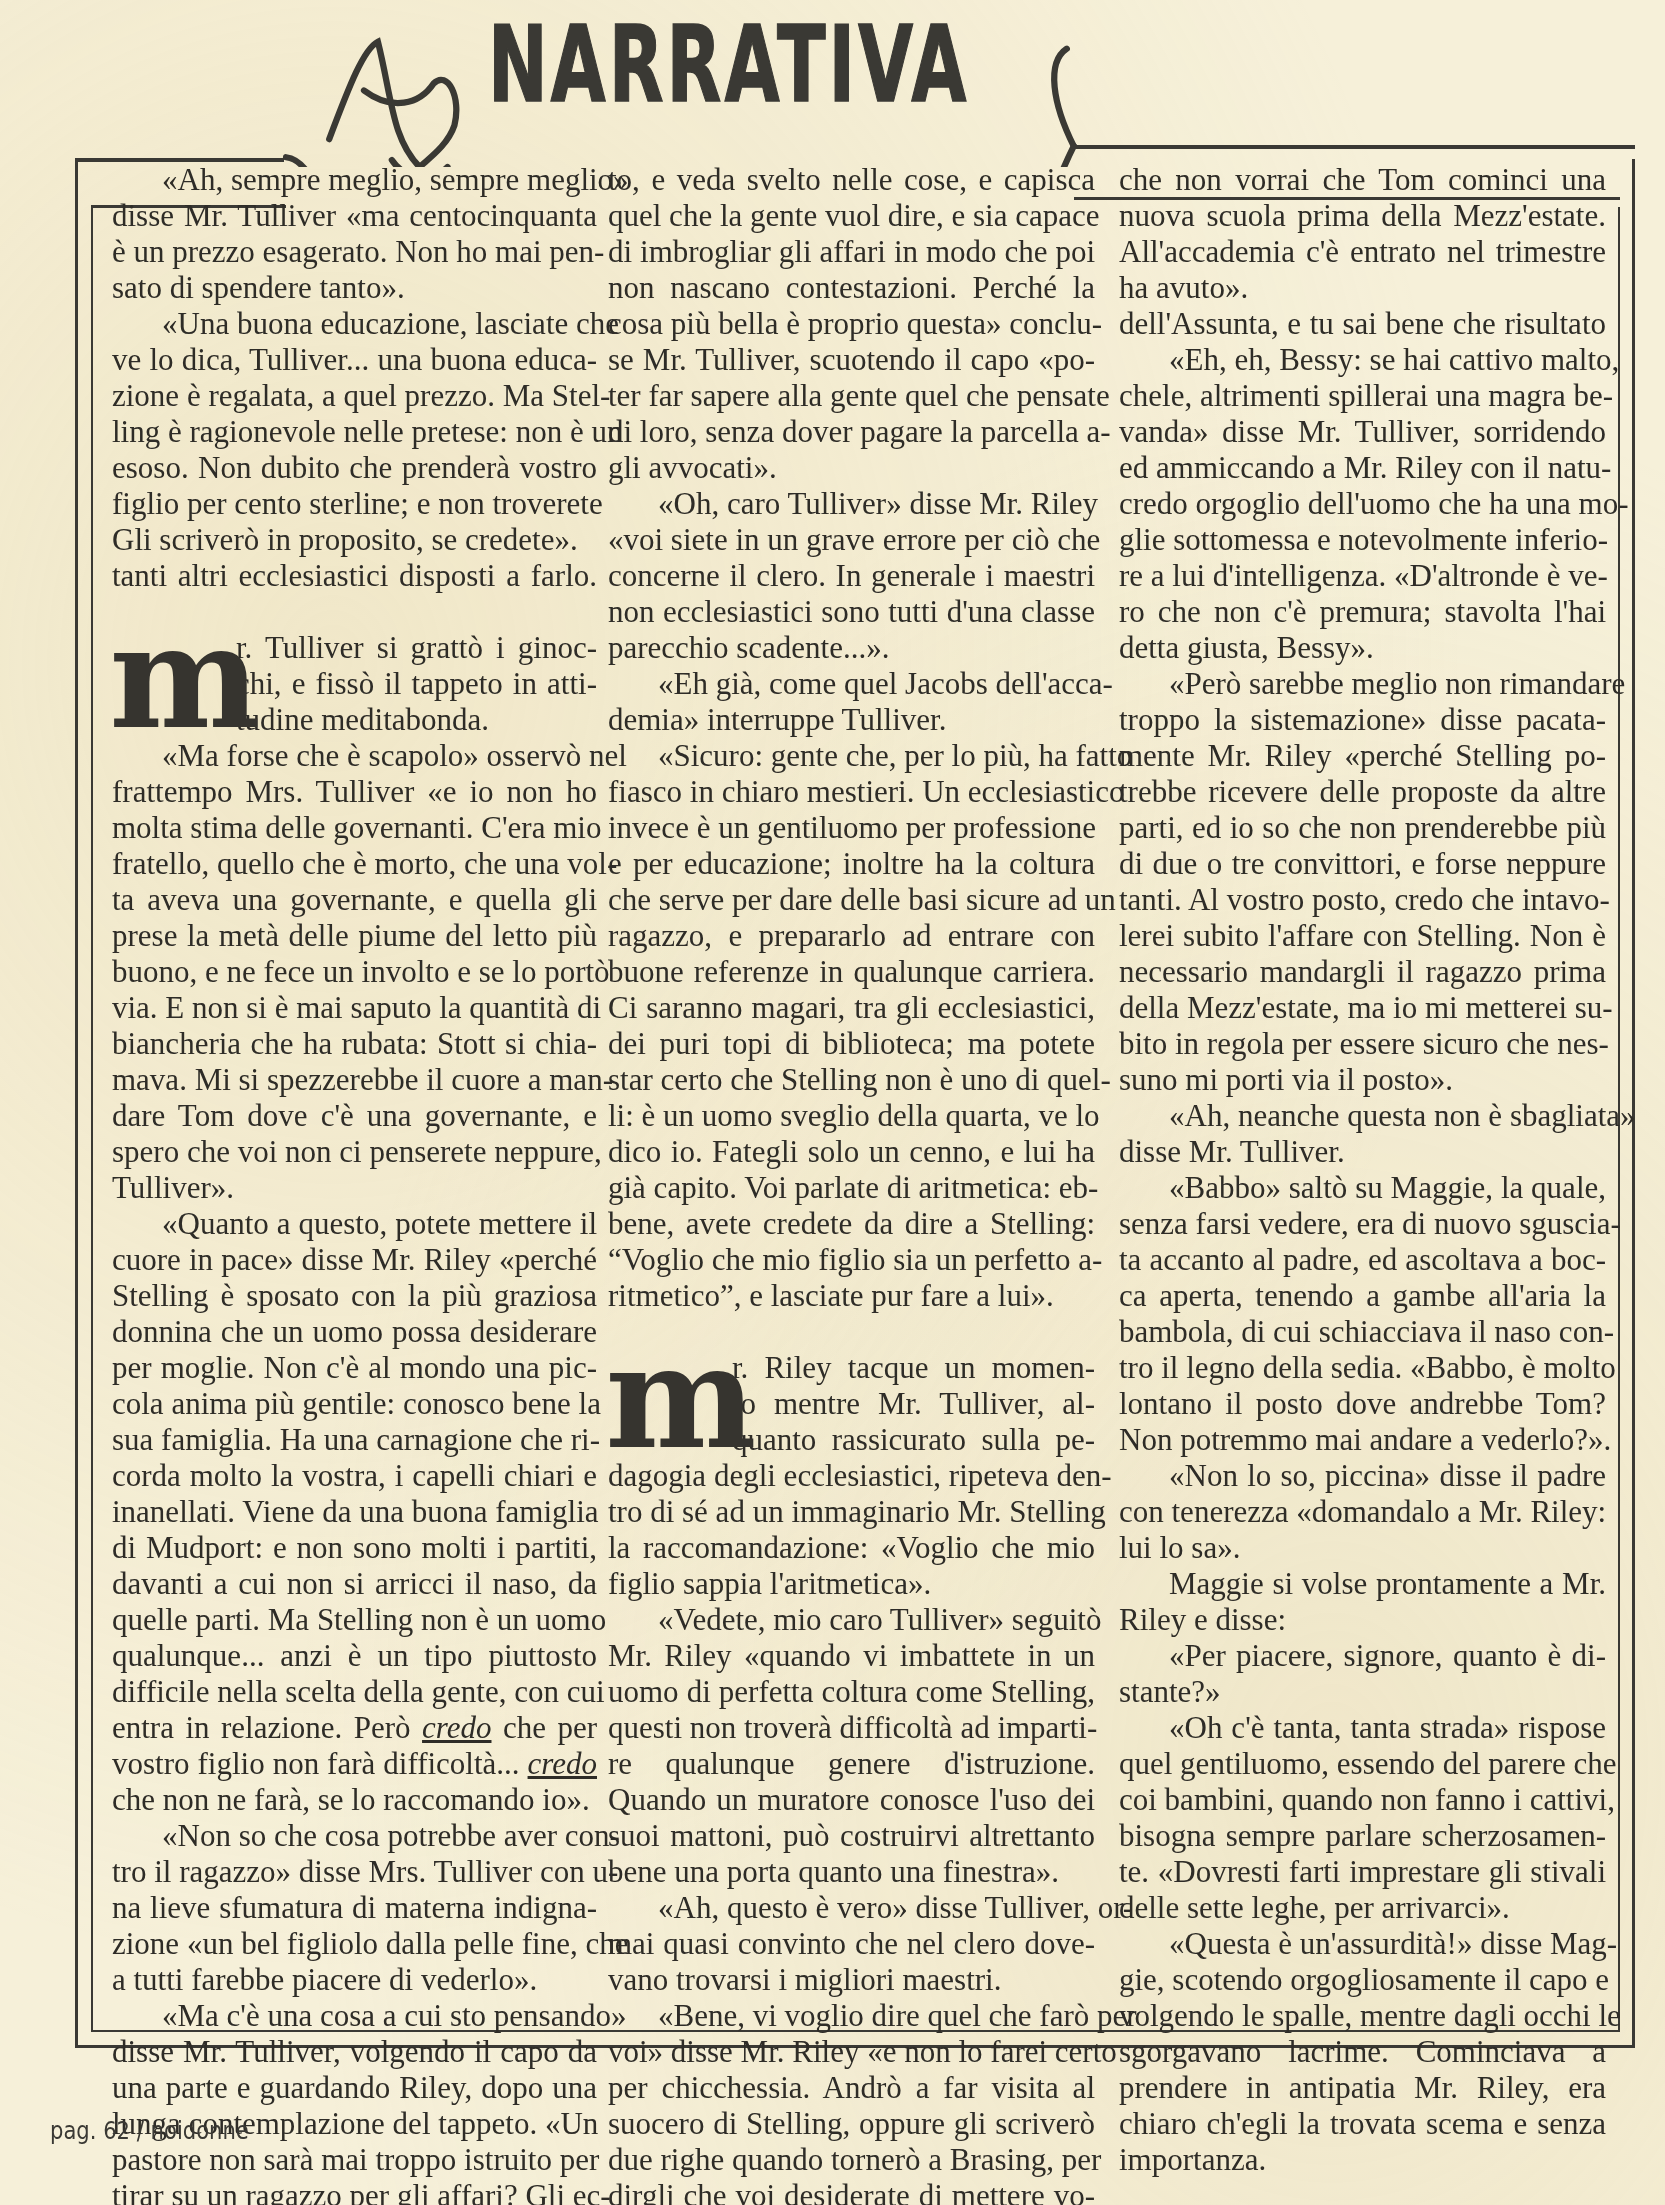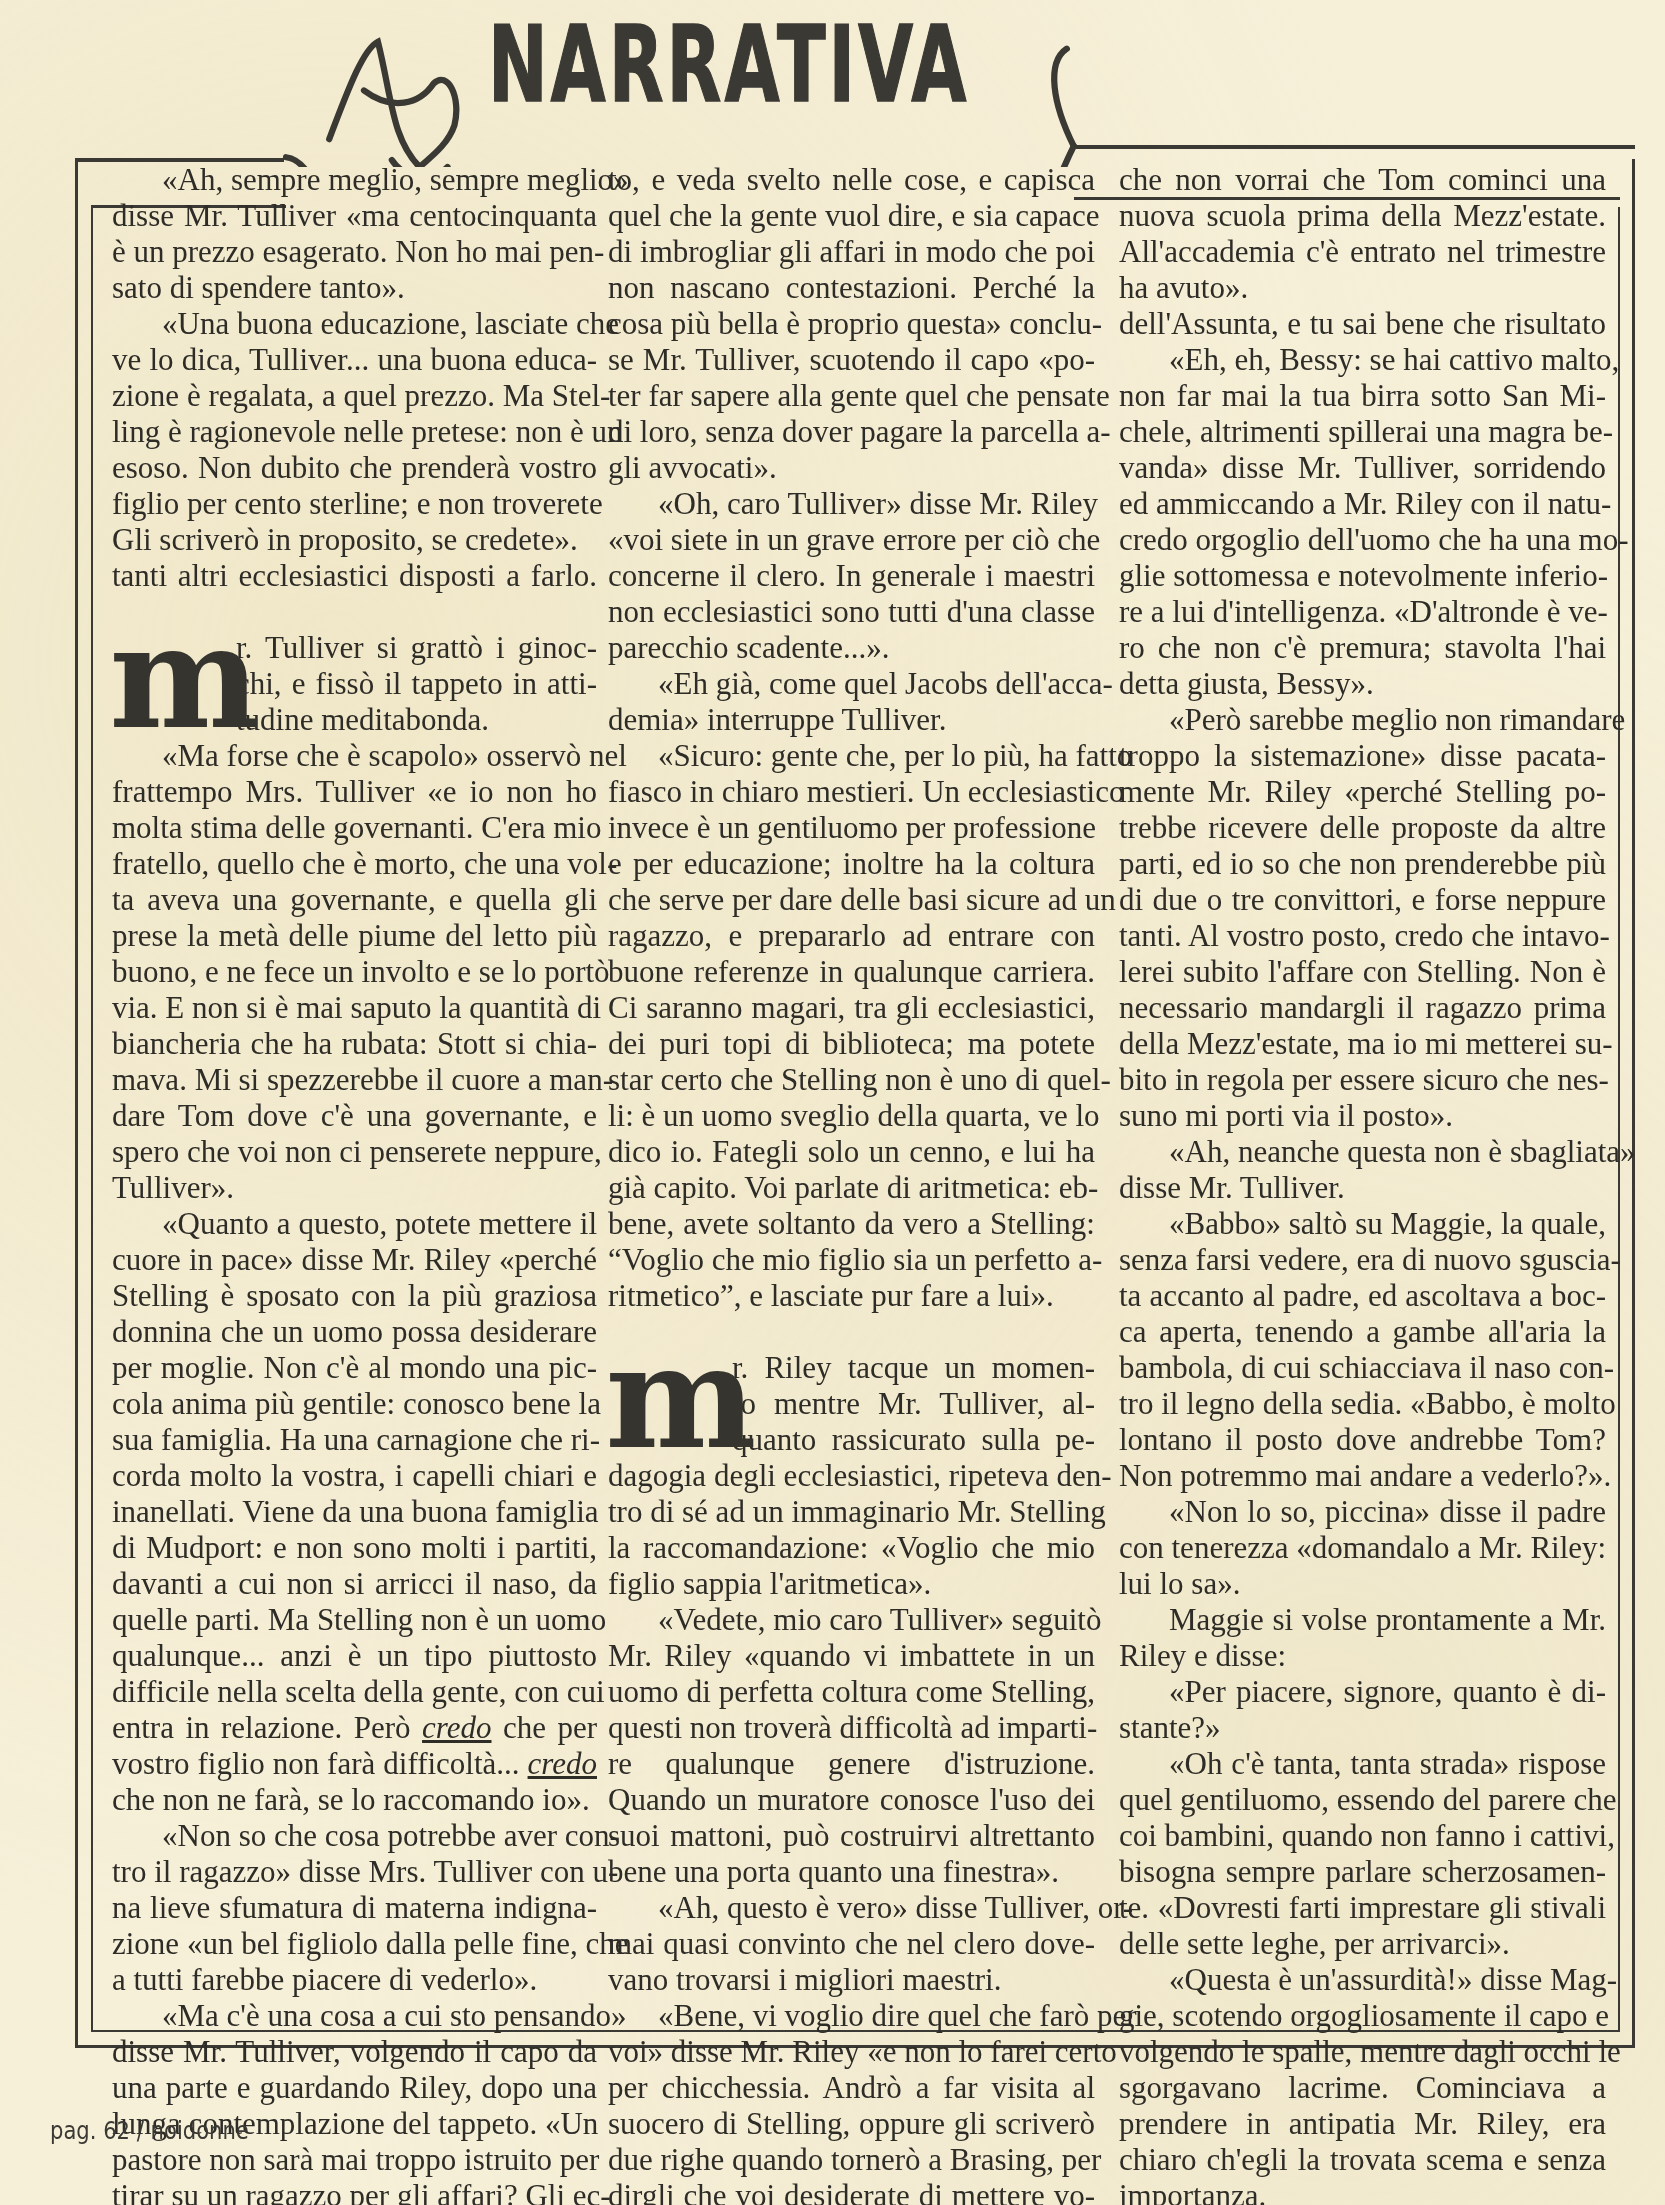--- a/index.html
+++ b/index.html
@@ -183,21 +183,21 @@
       <span class="line">e per educazione; inoltre ha la coltura</span>
       <span class="line">che serve per dare delle basi sicure ad un</span>
       <span class="line">ragazzo, e prepararlo ad entrare con</span>
       <span class="line">buone referenze in qualunque carriera.</span>
       <span class="line">Ci saranno magari, tra gli ecclesiastici,</span>
       <span class="line">dei puri topi di biblioteca; ma potete</span>
       <span class="line">star certo che Stelling non è uno di quel-</span>
       <span class="line">li: è un uomo sveglio della quarta, ve lo</span>
       <span class="line">dico io. Fategli solo un cenno, e lui ha</span>
       <span class="line">già capito. Voi parlate di aritmetica: eb-</span>
-      <span class="line">bene, avete soltanto da vero a Stelling:</span>
+      <span class="line">bene, avete credete da dire a Stelling:</span>
       <span class="line">“Voglio che mio figlio sia un perfetto a-</span>
       <span class="line last">ritmetico”, e lasciate pur fare a lui».</span>
     </div>
     <span class="gap"></span>
     <div style="position: relative;">
       <span class="dropcap" style="left: -2.8px; top: -24px;">m</span>
       <span class="line drop">r. Riley tacque un momen-</span>
       <span class="line drop">to mentre Mr. Tulliver, al-</span>
       <span class="line drop">quanto rassicurato sulla pe-</span>
       <span class="line">dagogia degli ecclesiastici, ripeteva den-</span>
@@ -232,21 +232,20 @@
 <div class="col col-3">
     <div>
       <span class="line">che non vorrai che Tom cominci una</span>
       <span class="line">nuova scuola prima della Mezz'estate.</span>
       <span class="line">All'accademia c'è entrato nel trimestre</span>
       <span class="line last">ha avuto».</span>
       <span class="line">dell'Assunta, e tu sai bene che risultato</span>
     </div>
     <div>
       <span class="line indent">«Eh, eh, Bessy: se hai cattivo malto,</span>
-      <span class="line">non far mai la tua birra sotto San Mi-</span>
       <span class="line">chele, altrimenti spillerai una magra be-</span>
       <span class="line">vanda» disse Mr. Tulliver, sorridendo</span>
       <span class="line">ed ammiccando a Mr. Riley con il natu-</span>
       <span class="line">credo orgoglio dell'uomo che ha una mo-</span>
       <span class="line">glie sottomessa e notevolmente inferio-</span>
       <span class="line">re a lui d'intelligenza. «D'altronde è ve-</span>
       <span class="line">ro che non c'è premura; stavolta l'hai</span>
       <span class="line last">detta giusta, Bessy».</span>
     </div>
     <div>

